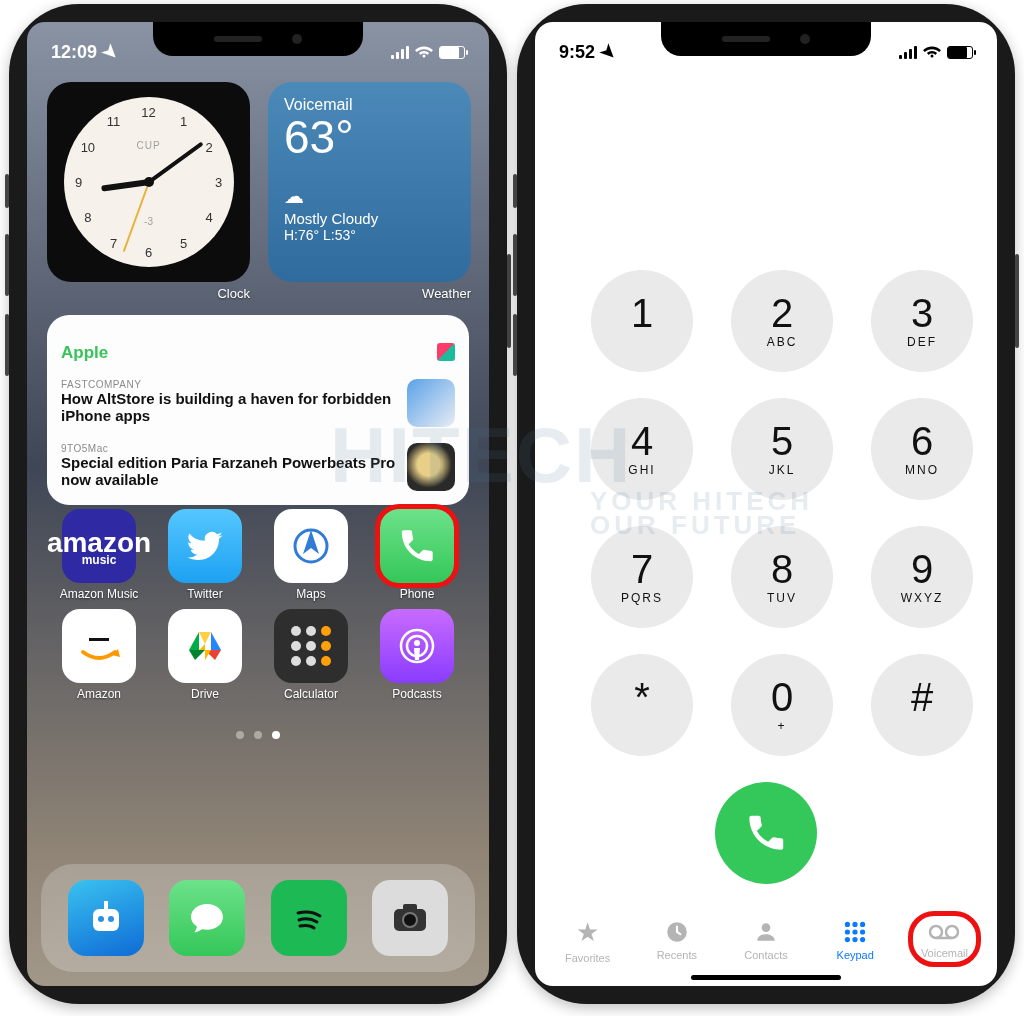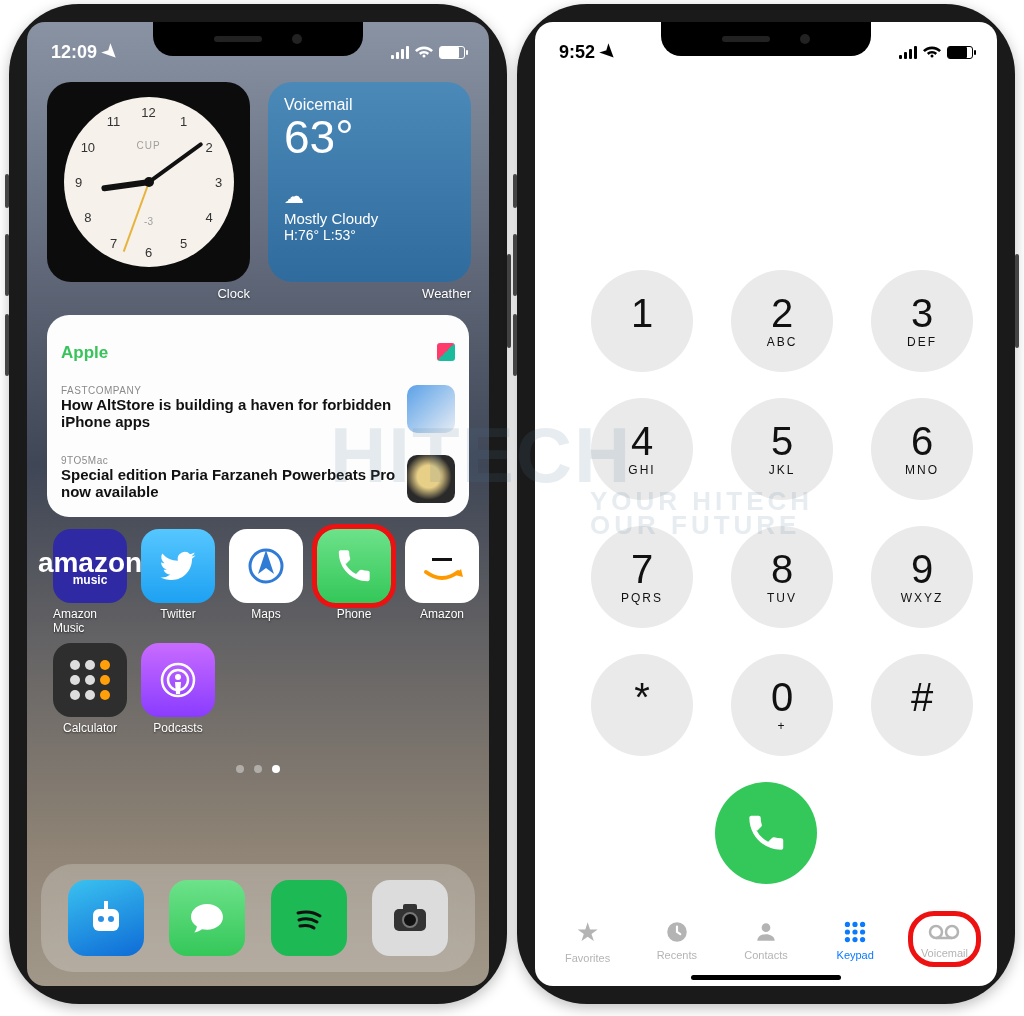--- a/index.html
+++ b/index.html
@@ -48,29 +48,29 @@
   .widget.weather{ background:linear-gradient(180deg,#4b89b9,#2f6c9d); color:#fff; padding:14px 16px;}
   .weather .city{font-size:16px;}
   .weather .temp{font-size:46px; font-weight:300; line-height:1;}
   .weather .cond-icon{ font-size:20px; margin-top:24px;}
   .weather .cond{font-size:15px; margin-top:2px;}
   .weather .hilo{font-size:14px;}
 
   .news-widget{ margin:14px 20px 0; background:#fdfdfd; border-radius:22px; padding:28px 14px 14px; color:#111;}
   .news-title{ color:#38c35b; font-size:17px; font-weight:700;}
   .news-n{ float:right; width:18px; height:18px; background:linear-gradient(135deg,#ff3b6b 50%,#1abc9c 50%); border-radius:3px;}
-  .news-item{ display:flex; gap:6px; margin-top:22px;}
+  .news-item{ display:flex; gap:6px; margin-top:16px;}
   .news-body{ flex:1;}
   .news-src{ font-size:10px; color:#8a8a8a; letter-spacing:.5px;}
   .news-head{ font-size:15px; font-weight:700; line-height:1.15; color:#111;}
   .news-thumb{ width:48px; height:48px; border-radius:10px; background:#ccc;}
   .news-thumb.a{ background:linear-gradient(135deg,#5aa1e8,#e8edf4);}
   .news-thumb.b{ background:radial-gradient(circle at 45% 45%, #e7cf87 30%, #2a2a2a 62%);}
 
-  .app-grid{ display:grid; grid-template-columns:repeat(6,1fr); column-gap:14px; row-gap:8px; padding:12px 26px 0; }
+  .app-grid{ display:grid; grid-template-columns:repeat(4,1fr); column-gap:14px; row-gap:8px; padding:4px 26px 0; }
   .app{ display:flex; flex-direction:column; align-items:center; gap:4px; }
   .app .icon{ width:74px; height:74px; border-radius:18px; display:flex; flex-direction:column; justify-content:center; align-items:center; color:#fff; font-size:28px; position:relative;}
   .app .lbl{ font-size:12px; color:#fff; text-shadow:0 1px 2px rgba(0,0,0,.6);}
   .ic-amusic{ background:#2f2aa3; font-size:20px; font-weight:700; line-height:.9; padding-top:4px;}
   .ic-amusic small{font-size:12px; font-weight:700;}
   .ic-twitter{ background:linear-gradient(#56c7ff,#1da1f2);}
   .ic-maps{ background:#fff; }
   .ic-phone{ background:linear-gradient(#6de28a,#34c759);}
   .ring-highlight{ position:absolute; inset:-5px; border:5px solid #e11; border-radius:24px;}
   .ic-amazon{ background:#fff; color:#111;}

